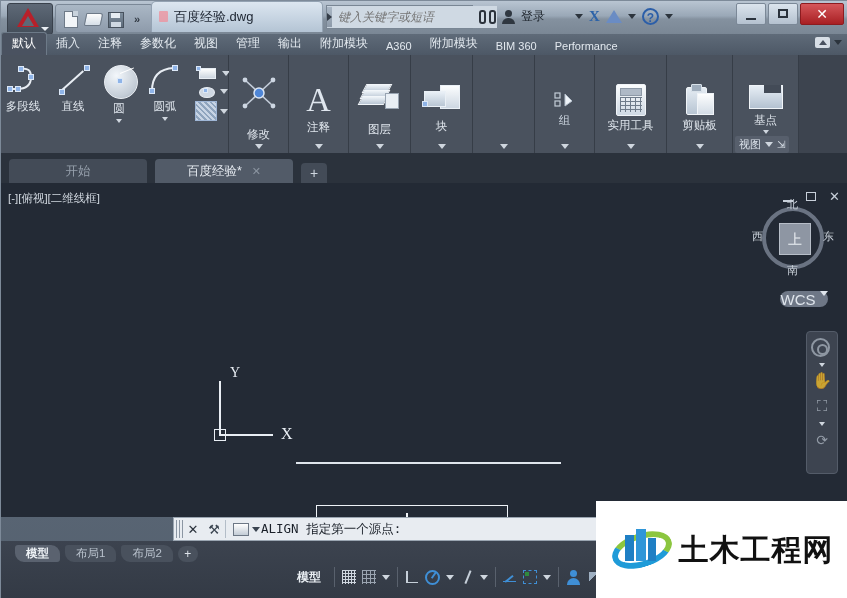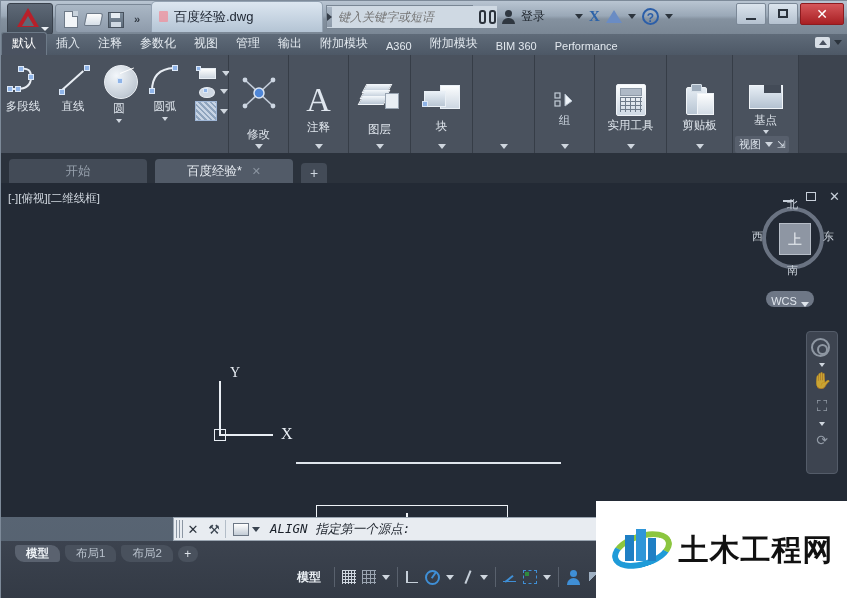--- a/index.html
+++ b/index.html
@@ -174,22 +174,22 @@
   
   .vcube{position:absolute;right:18px;top:18px;width:74px;height:74px;}
   .vcube .ring{position:absolute;left:6px;top:6px;width:62px;height:62px;border-radius:50%;
     border:4px solid #6a7382;box-sizing:border-box;}
   .vcube .face{position:absolute;left:23px;top:22px;width:30px;height:30px;
     background:#8e96a3;border:1px solid #b7bec8;color:#e9edf2;font-size:14px;text-align:center;line-height:30px;}
   .vcube .n{position:absolute;left:31px;top:-4px;color:#cdd4dd;font-size:11px;}
   .vcube .s{position:absolute;left:31px;bottom:-3px;color:#cdd4dd;font-size:11px;}
   .vcube .w{position:absolute;left:-4px;top:28px;color:#cdd4dd;font-size:11px;}
   .vcube .e{position:absolute;right:-4px;top:28px;color:#cdd4dd;font-size:11px;}
-  .wcs{position:absolute;right:34px;top:108px;width:48px;height:16px;background:#6e7786;
-    border-radius:8px;color:#dfe5ec;font-size:11px;display:flex;align-items:flex-end;
+  .wcs{position:absolute;right:20px;top:108px;width:48px;height:16px;background:#6e7786;
+    border-radius:8px;color:#dfe5ec;font-size:15px;display:flex;align-items:flex-start;
     justify-content:center;gap:4px;}
   .wcs .tri{border-top-color:#dfe5ec;}
   .navbar{position:absolute;right:10px;top:148px;width:30px;height:135px;
     background:#3d4450;border:1px solid #545c69;border-radius:4px;
     display:flex;flex-direction:column;align-items:center;padding-top:6px;gap:5px;}
   .nb{width:22px;height:20px;position:relative;opacity:.72;}
   .wheel{width:19px;height:19px;border-radius:50%;border:2px solid #aeb7c2;box-sizing:border-box;position:relative;}
   .wheel:after{content:"";position:absolute;left:4px;top:4px;width:7px;height:7px;border-radius:50%;border:2px solid #aeb7c2;}
   .hand{font-size:16px;color:#b4bdc8;line-height:18px;}
   .zoomic{font-size:15px;color:#b4bdc8;line-height:18px;}
@@ -200,21 +200,21 @@
     background:#e8ecf1;border:1px solid #9aa5b1;display:flex;align-items:center;box-sizing:border-box;}
   .cmdline .grip{width:7px;height:18px;margin-left:2px;
     background:repeating-linear-gradient(90deg,#8b96a3 0 1px,transparent 1px 3px);}
   .cmdline .xb{width:20px;text-align:center;color:#2b323c;font-size:13px;font-weight:bold;}
   .cmdline .wr{width:22px;text-align:center;color:#3a4450;font-size:13px;}
   .cmdline .sep{width:1px;height:18px;background:#b3bdc8;}
   .cmdline .dd{display:flex;align-items:center;gap:3px;margin-left:7px;}
   .cmdline .dd .box{width:14px;height:11px;background:linear-gradient(#ffffff,#c3ccd6);border:1px solid #6c7embed;}
   .cmdline .dd .box{border:1px solid #6c7785;}
   .cmdline .dd .tri{border-top-color:#3a4450;}
-  .cmdline .txt{margin-left:10px;font-size:12.5px;color:#1a2029;font-family:"DejaVu Sans Mono",monospace;font-style:italic;}
+  .cmdline .txt{margin-left:1px;font-size:12.5px;color:#1a2029;font-family:"DejaVu Sans Mono",monospace;}
 
   
   .bottom{position:absolute;left:0;top:540px;width:847px;height:58px;
     background:linear-gradient(#3c434f,#333a45);}
   .layouttabs{position:absolute;left:14px;top:4px;display:flex;align-items:center;gap:5px;}
   .ltab{height:17px;padding:0 11px;font-size:11.5px;color:#b9c2cd;background:#4b channels;}
   .ltab{background:#4b5musical;}
   .ltab{background:#4a5musical;}
   .ltab{background:#49515d;border-radius:3px 9px 3px 9px;line-height:17px;cursor:default;}
   .ltab.active{background:#5a6personally;}

